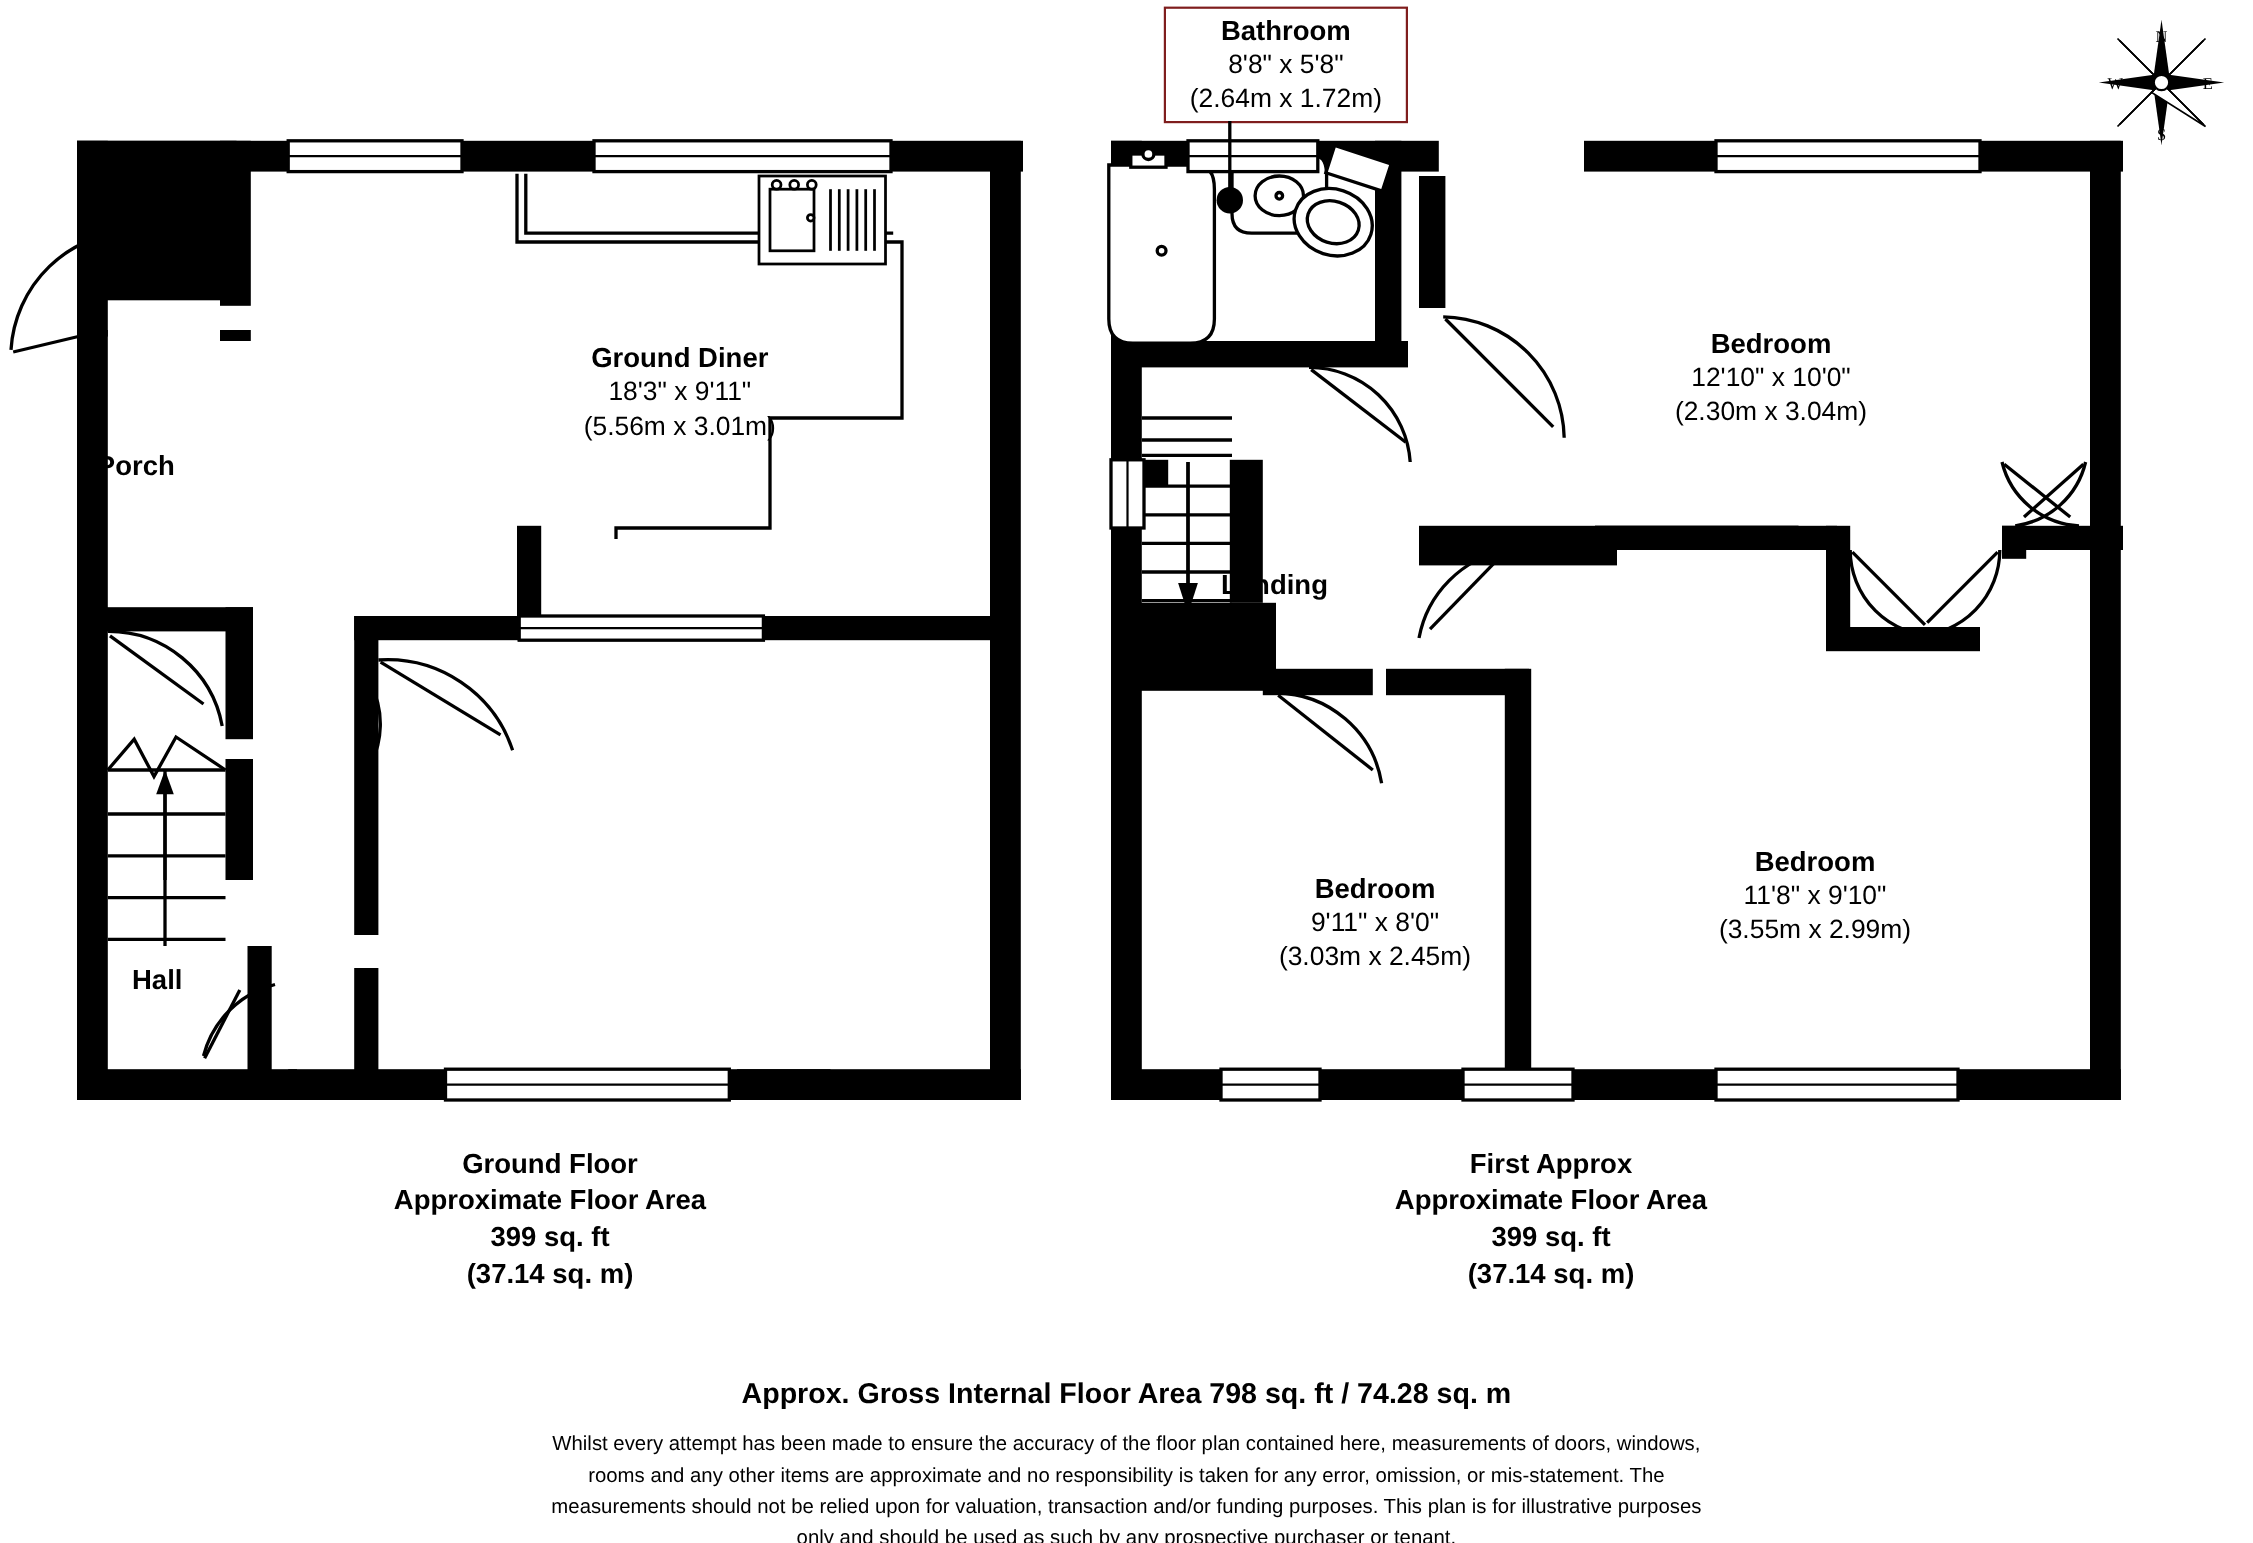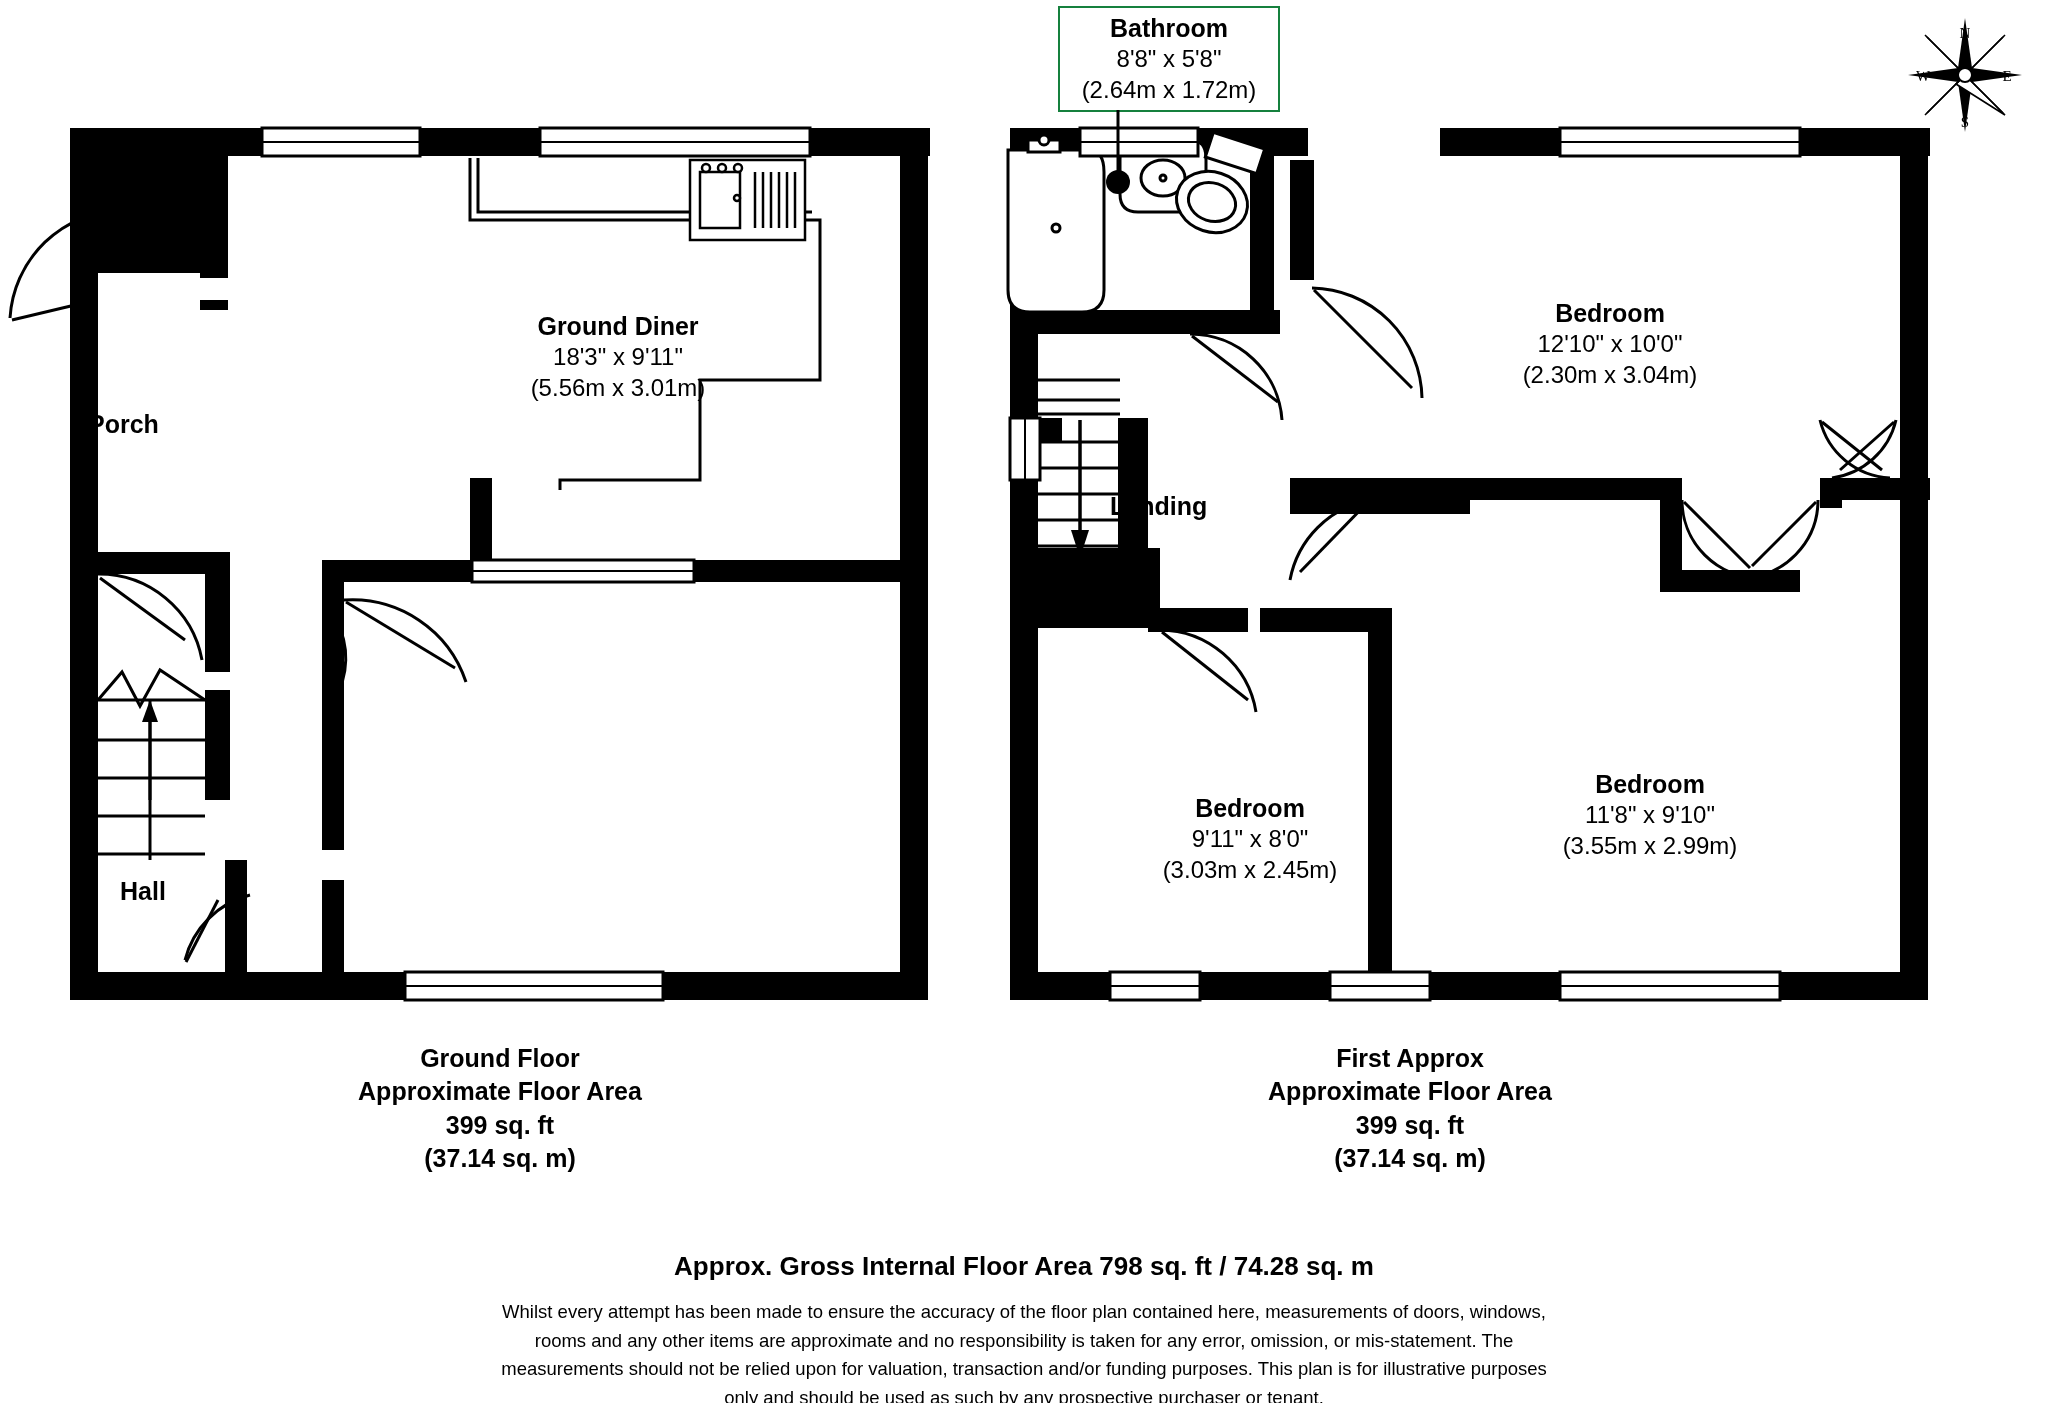--- a/index.html
+++ b/index.html
@@ -75,21 +75,21 @@
     font-size: 18.5px;
     line-height: 1.55;
     width: 1200px;
     left: 424px;
   }
   .disclaimer span { display: block; }
 
   
   .callout {
     position: absolute;
-    border: 2px solid #15803d;
+    border: 2px solid #7f1d1d;
     background: #ffffff;
     text-align: center;
     line-height: 1.28;
     padding: 4px 10px 8px 10px;
     box-sizing: border-box;
   }
   .callout .name { font-weight: bold; font-size: 25px; display: block; }
   .callout .dim { font-size: 24px; display: block; }
 
   
@@ -370,21 +370,21 @@
     <span class="dim">11'8" x 9'10"</span>
     <span class="dim">(3.55m x 2.99m)</span>
   </div>
 
   <div class="label" style="left:1060px; top:792px; width:380px;">
     <span class="name">Bedroom</span>
     <span class="dim">9'11" x 8'0"</span>
     <span class="dim">(3.03m x 2.45m)</span>
   </div>
 
-  <div class="plain-bold" style="left:1110px; top:492px; width:220px;">Landing</div>
+  <div class="plain-bold" style="left:1110px; top:518px; width:220px;">Landing</div>
 
   <div class="floor-caption" style="left:1110px; top:1042px; width:600px;">
     <span>First Approx</span>
     <span>Approximate Floor Area</span>
     <span>399 sq. ft</span>
     <span>(37.14 sq. m)</span>
   </div>
 
   <div class="callout" style="left:1058px; top:6px; width:222px; height:106px;">
     <span class="name">Bathroom</span>

